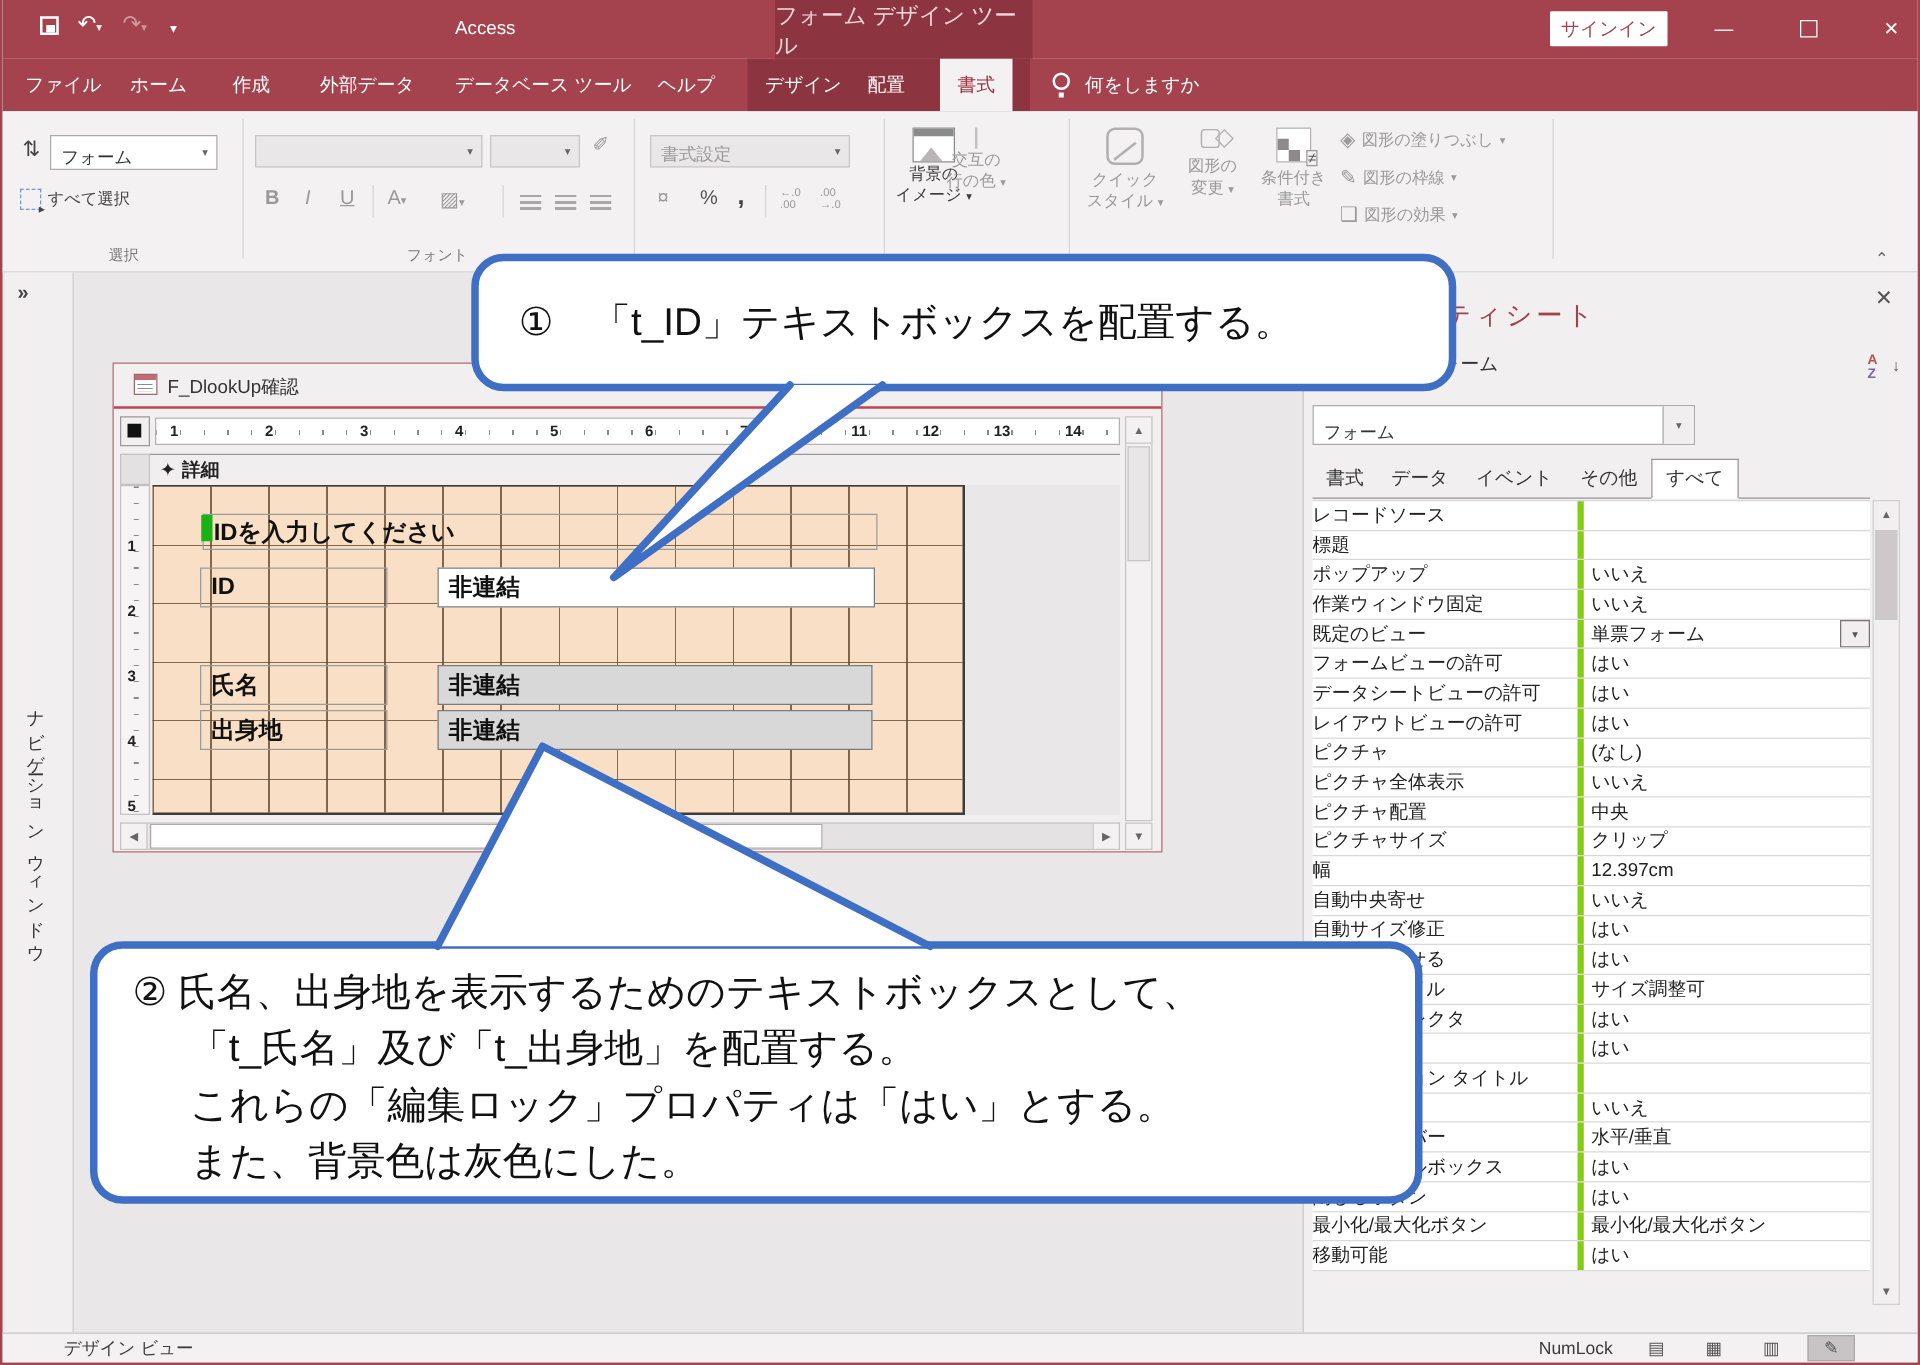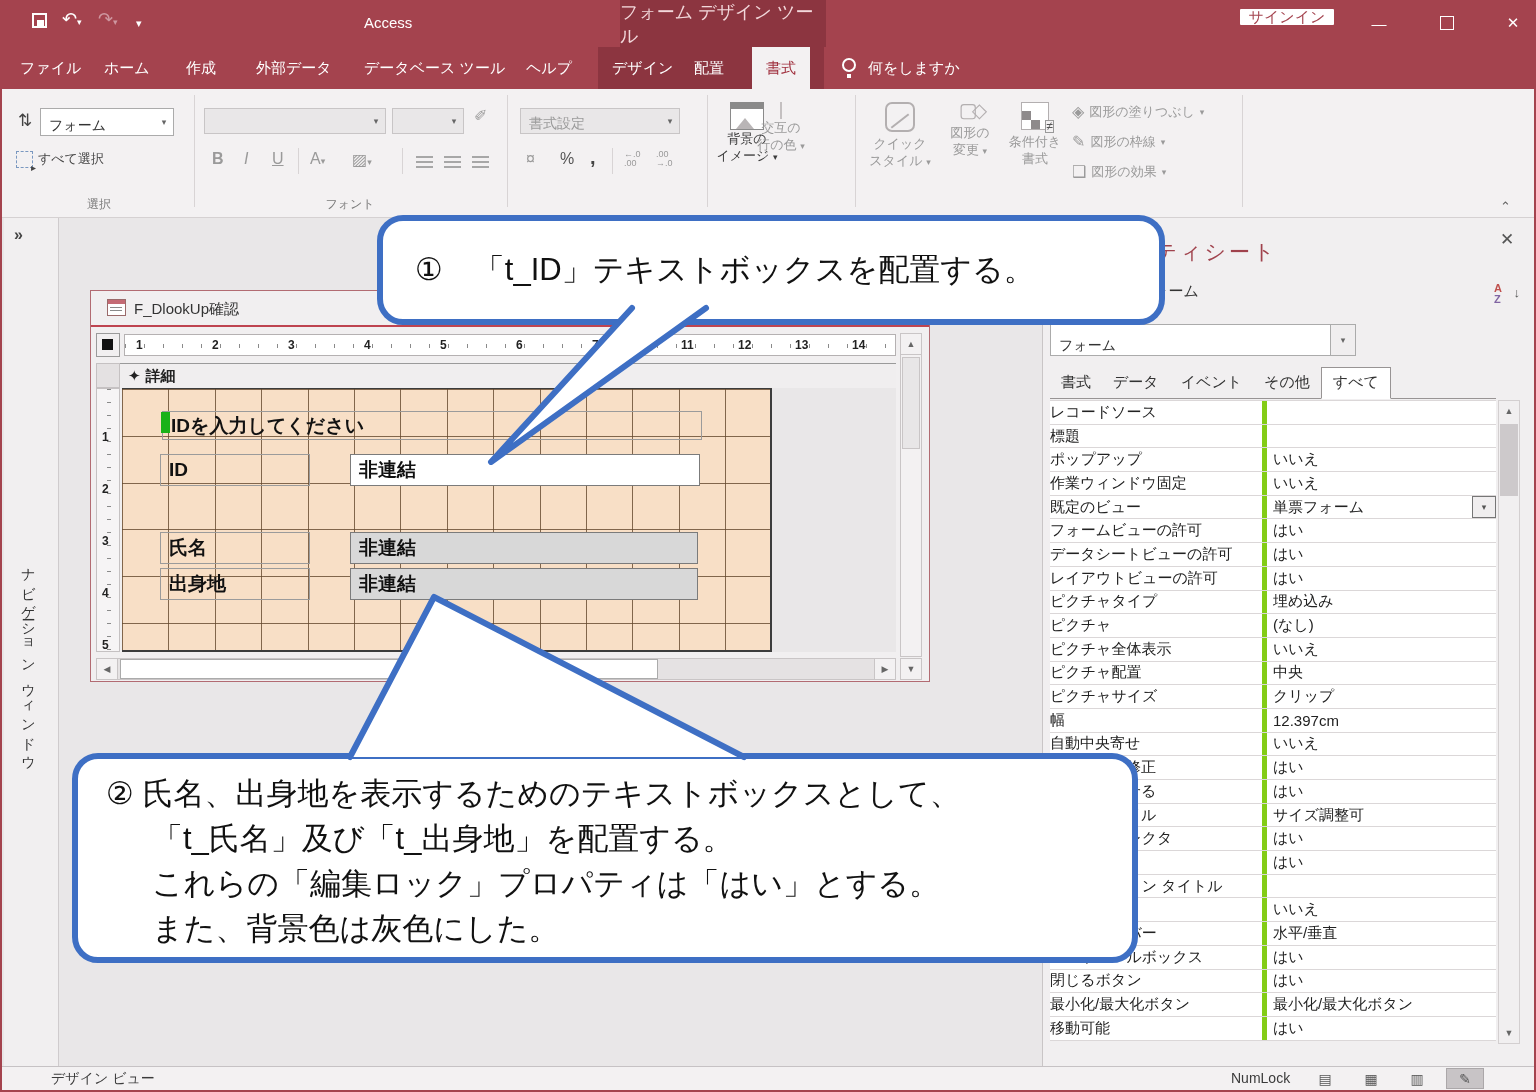--- a/index.html
+++ b/index.html
@@ -11,21 +11,21 @@
   .titlebar{left:0;top:0;width:1536px;height:47px;background:#A4434E;}
   .ctxblock{left:618px;top:0;width:206px;height:47px;background:#8C3540;color:#F2D8DB;font-size:18px;
             display:flex;align-items:center;justify-content:center;}
   .apptitle{left:362px;top:14px;color:#fff;font-size:15px;}
   .qat{color:#fff;font-size:18px;line-height:18px;}
   .qat.dim{color:#CE97A0;}
   .saveicon{left:30px;top:13px;width:15px;height:15px;border:2px solid #fff;}
   .saveicon::after{content:"";position:absolute;left:3px;bottom:0;width:7px;height:6px;background:#fff;}
   .caret::before{content:"▾";}
   .smallcaret{font-size:9px;color:#fff;}
-  .signin{left:1238px;top:9px;width:94px;height:16px;background:#fff;color:#A4434E;font-size:15px;
+  .signin{left:1238px;top:9px;width:94px;height:28px;background:#fff;color:#A4434E;font-size:15px;
           display:flex;align-items:center;justify-content:center;border-radius:1px;}
   .winbtn{top:8px;width:42px;height:30px;color:#fff;font-size:15px;display:flex;align-items:center;justify-content:center;}
   .maxglyph{width:12px;height:12px;border:1px solid #fff;display:inline-block;}
   
   .tabrow{left:0;top:47px;width:1536px;height:42px;background:#A4434E;}
   .ctxtabs{left:596px;top:47px;width:226px;height:42px;background:#8C3540;}
   .rtab{top:47px;height:42px;display:flex;align-items:center;color:#fff;font-size:15px;padding:0 4px;}
   .rtab.active{background:#F3F1F2;color:#A0303E;padding:0 14px;}
   .bulb{left:840px;top:58px;width:14px;height:14px;border:2px solid #fff;border-radius:50%;}
   .bulb::after{content:"";position:absolute;left:3px;top:14px;width:4px;height:4px;background:#fff;}
@@ -117,21 +117,21 @@
        display:flex;align-items:center;justify-content:center;font-size:9px;color:#555;}
   .pscroll{left:1496px;top:400px;width:22px;height:644px;background:#F1EFF0;border:1px solid #D3CFD0;}
   .pthumb{left:1498px;top:424px;width:18px;height:72px;background:#CDC9CB;}
   
   .statusbar{left:0;top:1066px;width:1536px;height:24px;background:#F3F1F2;border-top:1px solid #C6C2C4;}
   .stext{top:1070px;font-size:14px;color:#3b3b3b;margin-left:37px;}
   .viewbtn{top:1068px;width:38px;height:21px;display:flex;align-items:center;justify-content:center;font-size:14px;color:#555;}
   .viewbtn.sel{background:#C8C4C6;border:1px solid #ABA7A9;}
   
   .bubble{background:#fff;border:6px solid #3E6FC4;border-radius:26px;color:#111;z-index:50;}
-  .bub1{left:375px;top:203px;width:788px;height:110px;display:flex;align-items:center;padding-left:32px;font-size:31px;margin-top:12px;}
+  .bub1{left:375px;top:203px;width:788px;height:110px;display:flex;align-items:center;padding-left:32px;font-size:31px;}
   .bub2{left:70px;top:753px;width:1066px;height:210px;padding:12px 0 0 28px;font-size:31px;line-height:45px;}
   .tailsvg{left:0;top:0;z-index:60;pointer-events:none;}
 </style>
 </head>
 <body>
 
 <div id="app">
 
   <div class="abs titlebar"></div>
   <div class="abs ctxblock">フォーム デザイン ツール</div>
@@ -390,27 +390,20 @@
       </div>
 
       <div class="prow">
         <div class="plabel">レイアウトビューの許可</div>
         <div class="pvalue">
           <span>はい</span>
 
         </div>
       </div>
 
-      <div class="prow">
-        <div class="plabel">ピクチャタイプ</div>
-        <div class="pvalue">
-          <span>埋め込み</span>
-
-        </div>
-      </div>
 
       <div class="prow">
         <div class="plabel">ピクチャ</div>
         <div class="pvalue">
           <span>(なし)</span>
 
         </div>
       </div>
 
       <div class="prow">

